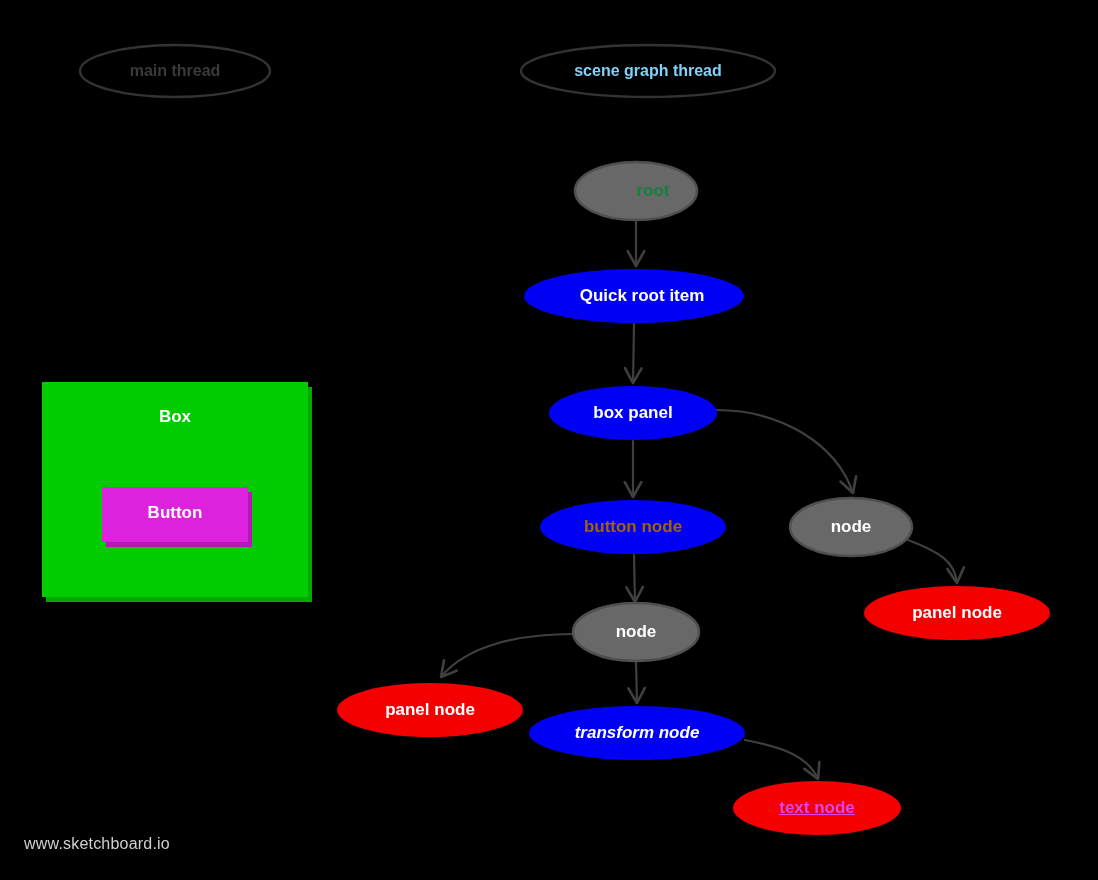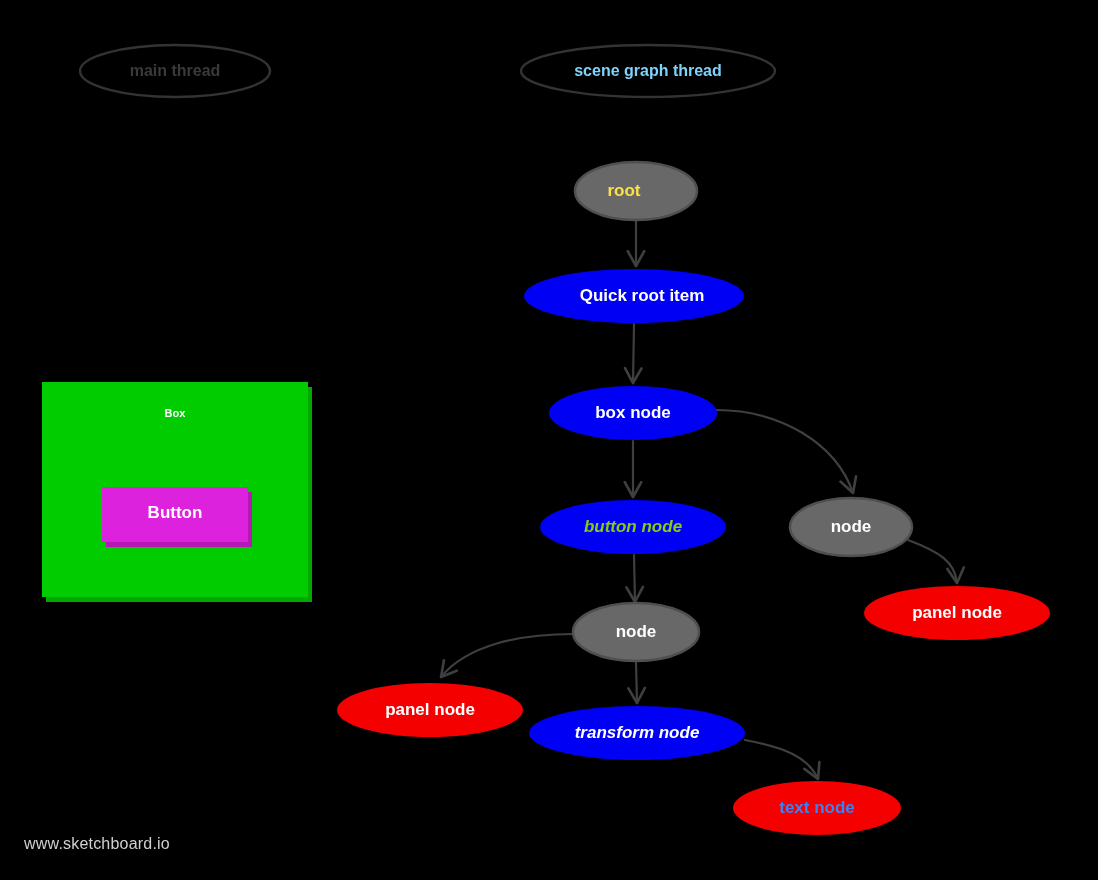--- a/index.html
+++ b/index.html
@@ -51,21 +51,21 @@
     white-space: nowrap;
   }
   .box-shape {
     position: absolute;
     box-sizing: border-box;
   }
   .box-title {
     position: absolute;
     color: #ffffff;
     font-weight: bold;
-    font-size: 11px;
+    font-size: 17px;
     font-family: "Liberation Sans", sans-serif;
     text-align: center;
     white-space: nowrap;
     pointer-events: none;
   }
   .btn-title {
     position: absolute;
     color: #ffffff;
     font-weight: bold;
     font-size: 17px;
@@ -130,26 +130,26 @@
       <ellipse cx="957" cy="613" rx="93" ry="27" fill="#f50000"></ellipse>
       <ellipse cx="636" cy="632" rx="63" ry="29" fill="#686868" stroke="#4f4f4f" stroke-width="2.5"></ellipse>
       <ellipse cx="430" cy="710" rx="93" ry="27" fill="#f50000"></ellipse>
       <ellipse cx="637" cy="733" rx="108" ry="27" fill="#0000f5"></ellipse>
       <ellipse cx="817" cy="808" rx="84" ry="27" fill="#f50000"></ellipse>
     </svg>
 
   <div id="labels-layer">
       <div class="thread-label" style="left: 80px; top: 45px; width: 190px; height: 52px; color: rgb(58, 58, 58);">main thread</div>
       <div class="thread-label" style="left: 521px; top: 45px; width: 254px; height: 52px; color: #7dd3fc;">scene graph thread</div>
-      <div class="node-label" style="left: 563px; top: 162px; width: 122px; height: 58px; color: #fde047;">root</div>
+      <div class="node-label" style="left: 592px; top: 162px; width: 122px; height: 58px; color: #15803d;">root</div>
       <div class="node-label" style="left: 532px; top: 269px; width: 220px; height: 54px; color: rgb(255, 255, 255);">Quick root item</div>
-      <div class="node-label" style="left: 549px; top: 386px; width: 168px; height: 54px; color: rgb(255, 255, 255);">box node</div>
-      <div class="node-label" style="left: 540px; top: 500px; width: 186px; height: 54px; color: #84cc16; font-style: italic;">button node</div>
+      <div class="node-label" style="left: 549px; top: 386px; width: 168px; height: 54px; color: rgb(255, 255, 255);">box panel</div>
+      <div class="node-label" style="left: 540px; top: 500px; width: 186px; height: 54px; color: #a16207;">button node</div>
       <div class="node-label" style="left: 790px; top: 498px; width: 122px; height: 58px; color: rgb(255, 255, 255);">node</div>
       <div class="node-label" style="left: 864px; top: 586px; width: 186px; height: 54px; color: rgb(255, 255, 255);">panel node</div>
       <div class="node-label" style="left: 573px; top: 603px; width: 126px; height: 58px; color: rgb(255, 255, 255);">node</div>
       <div class="node-label" style="left: 337px; top: 683px; width: 186px; height: 54px; color: rgb(255, 255, 255);">panel node</div>
       <div class="node-label" style="left: 529px; top: 706px; width: 216px; height: 54px; color: rgb(255, 255, 255); font-style: italic;">transform node</div>
-      <div class="node-label" style="left: 733px; top: 781px; width: 168px; height: 54px; color: #3b82f6;">text node</div>
+      <div class="node-label" style="left: 733px; top: 781px; width: 168px; height: 54px; color: #d946ef; text-decoration: underline;">text node</div>
     </div>
 
   <div class="watermark">www.sketchboard.io</div>
 </div>
 
 </body></html>

